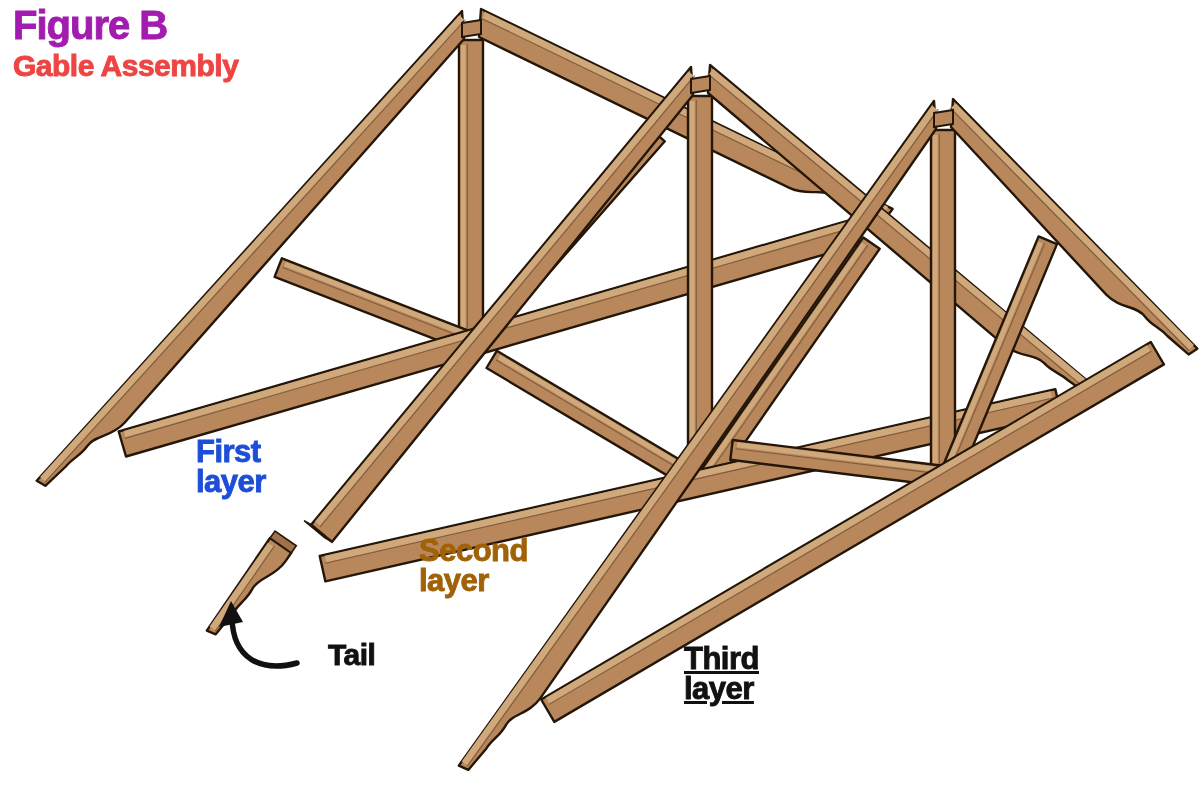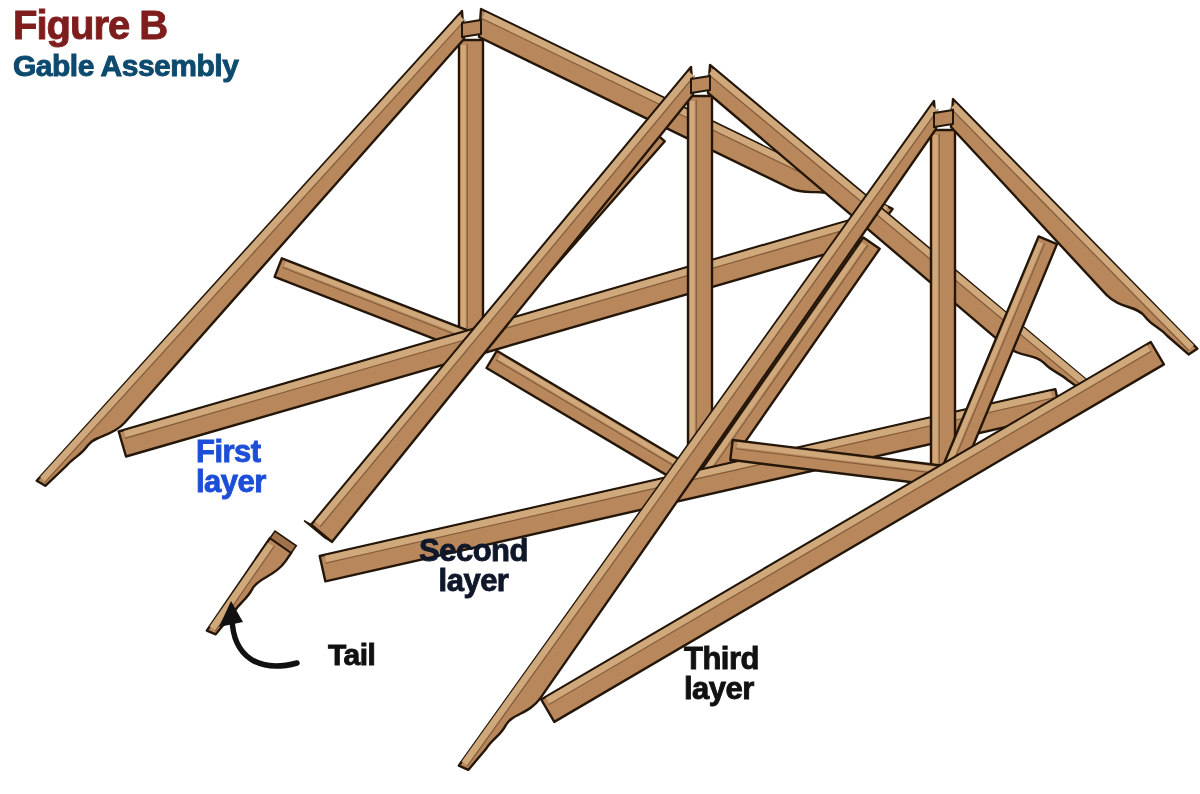--- a/index.html
+++ b/index.html
@@ -89,22 +89,22 @@
         <path d="M 212.3 628.3 L 270.6 544.5" stroke="#cfa97c" stroke-width="6.5" fill="none"></path>
         <path d="M 215.1 631.5 L 274.5 546.0" stroke="#6e4d30" stroke-width="1.1" opacity="0.75" fill="none"></path>
         <path d="M 270.0 538.0 L 291.3 552.8 L 296.3 545.8 L 275.0 531.0 Z" fill="#a0714a" stroke="#241709" stroke-width="1.6"></path>
       </g>
       <g>
         <path d="M 297 663 C 260 673 233 658 232 618" fill="none" stroke="#111111" stroke-width="5.5" stroke-linecap="round"></path>
         <path d="M 231 601 L 219 627 L 243 622 Z" fill="#111111"></path>
       </g>
     </svg>
 
-  <div class="lbl title" style="color: #7f1d1d;">Figure B</div>
-  <div class="lbl subtitle" style="color: #0c4a6e;">Gable Assembly</div>
+  <div class="lbl title" style="color: #a21caf;">Figure B</div>
+  <div class="lbl subtitle" style="color: #ef4444;">Gable Assembly</div>
   <div class="lbl lay-first" style="color: #1d4ed8;">First
 layer</div>
-  <div class="lbl lay-second" style="color: #0f172a; text-align: center;">Second
+  <div class="lbl lay-second" style="color: #a16207;">Second
 layer</div>
-  <div class="lbl lay-third" style="color: rgb(17, 17, 17);">Third
+  <div class="lbl lay-third" style="color: rgb(17, 17, 17); text-decoration: underline;">Third
 layer</div>
   <div class="lbl lbl-tail" style="color: rgb(17, 17, 17); margin-left: 40px;">Tail</div>
 </div>
 
 </body></html>

